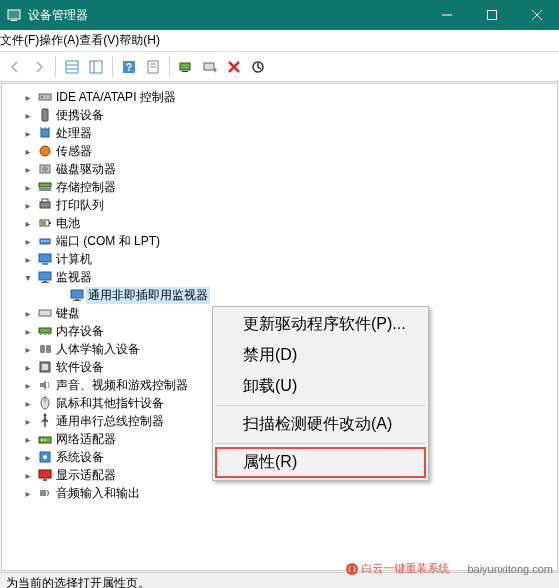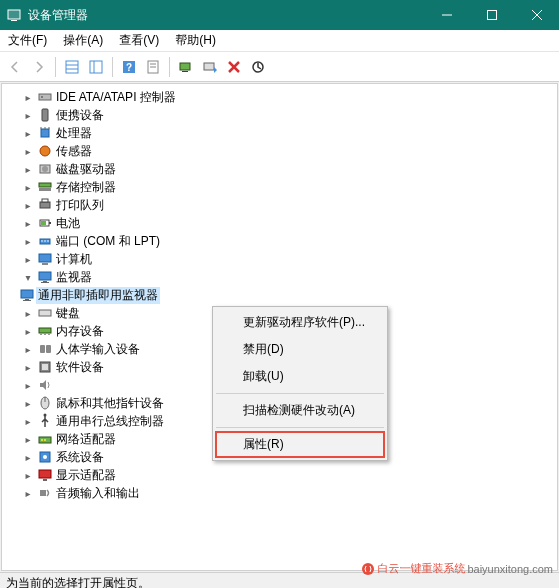--- a/index.html
+++ b/index.html
@@ -5,38 +5,38 @@
 * { margin: 0; padding: 0; box-sizing: border-box; font-family: "Microsoft YaHei", "SimSun", sans-serif; }
 body { background: #f0f0f0; width: 559px; height: 588px; overflow: hidden; position: relative; }
 
 .titlebar { background: #0f766e; height: 30px; display: flex; align-items: center; color: #fff; font-size: 12px; }
 .titlebar .icon { margin: 0 6px; }
 .titlebar .title { flex: 1; }
 .win-controls { display: flex; height: 100%; }
 .win-btn { width: 45px; display: flex; align-items: center; justify-content: center; }
 
 .menubar { background: #fff; height: 22px; display: flex; align-items: center; font-size: 12px; border-bottom: 1px solid #e5e5e5; }
-.menu-item { padding: 0 8px; height: 100%; display: flex; align-items: center; }
+.menu-item { padding: 0 0; height: 100%; display: flex; align-items: center; }
 
 .toolbar { background: #fff; height: 30px; display: flex; align-items: center; border-bottom: 1px solid #d0d0d0; padding: 0 4px; gap: 2px; }
 .tool-btn { width: 22px; height: 22px; display: flex; align-items: center; justify-content: center; border: 1px solid transparent; }
 .tool-sep { width: 1px; height: 20px; background: #d0d0d0; margin: 0 3px; }
 .tool-btn.disabled { opacity: 0.4; }
 
 .tree-container { background: #fff; height: 488px; overflow: auto; border: 1px solid #d0d0d0; margin: 1px; position: relative; }
 .tree { padding: 4px 0; font-size: 12px; }
 .tree-node { display: flex; align-items: center; height: 18px; white-space: nowrap; }
 .tree-node .expander { width: 16px; text-align: center; color: #666; font-size: 10px; cursor: pointer; }
 .tree-node .icon { width: 18px; display: flex; align-items: center; justify-content: center; }
 .tree-node .label { padding: 0 2px; }
 .tree-node.selected .label { background: #cce8ff; }
 .tree-node.level1 { padding-left: 18px; }
-.tree-node.level2 { }
-
-.context-menu { position: absolute; background: #f2f2f2; border: 1px solid #bbb; box-shadow: 2px 2px 4px rgba(0,0,0,0.3); font-size: 12px; min-width: 160px; padding: 2px; z-index: 100; }
+.tree-node.level2 { padding-left: 50px; }
+
+.context-menu { position: absolute; background: #f2f2f2; border: 1px solid #bbb; box-shadow: 2px 2px 4px rgba(0,0,0,0.3); font-size: 16px; min-width: 160px; padding: 2px; z-index: 100; }
 .ctx-item { padding: 5px 20px 5px 28px; }
 .ctx-item.highlight { border: 2px solid #e74c3c; padding: 3px 27px 3px 26px; }
 .ctx-sep { height: 1px; background: #d0d0d0; margin: 3px 1px; }
 
 .statusbar { background: #f0f0f0; height: 22px; border-top: 1px solid #d0d0d0; font-size: 12px; padding: 2px 6px; display: flex; align-items: center; }
 
 .watermark { position: absolute; right: 6px; bottom: 12px; font-size: 11px; color: #e74c3c; z-index: 50; display: flex; align-items: center; gap: 2px; pointer-events: none; }
 .watermark .url { color: #777; }
 
 svg { display: block; }
@@ -315,20 +315,21 @@
         <span class="label">软件设备</span>
       </div>
       <div class="tree-node level1">
         <span class="expander">▸</span>
         <span class="icon">
           <svg width="16" height="16">
             <path d="M3 6 L6 6 L9 3 L9 13 L6 10 L3 10 Z" fill="#888"></path>
             <path d="M11 5 Q13 8 11 11" fill="none" stroke="#888"></path>
           </svg>
         </span>
+        <span class="label">声音、视频和游戏控制器</span>
       </div>
       <div class="tree-node level1">
         <span class="expander">▸</span>
         <span class="icon">
           <svg width="16" height="16">
             <ellipse cx="8" cy="8" rx="4" ry="6" fill="#ddd" stroke="#666"></ellipse>
             <line x1="8" y1="2" x2="8" y2="7" stroke="#666"></line>
           </svg>
         </span>
         <span class="label">鼠标和其他指针设备</span>
@@ -400,14 +401,14 @@
 <div class="statusbar">
   <span>为当前的选择打开属性页。</span>
 </div>
 
 <div class="watermark">
   <svg width="14" height="14">
       <circle cx="7" cy="7" r="6" fill="#e74c3c"></circle>
       <path d="M5 4 Q3 7 5 10 M9 4 Q11 7 9 10" stroke="#fff" fill="none" stroke-width="1"></path>
     </svg>
   <span>白云一键重装系统</span>
-  <span class="url" style="margin-left:0;">baiyunxitong.com</span>
+  <span class="url" style="margin-left:16px;">baiyunxitong.com</span>
 </div>
 
 </body></html>

